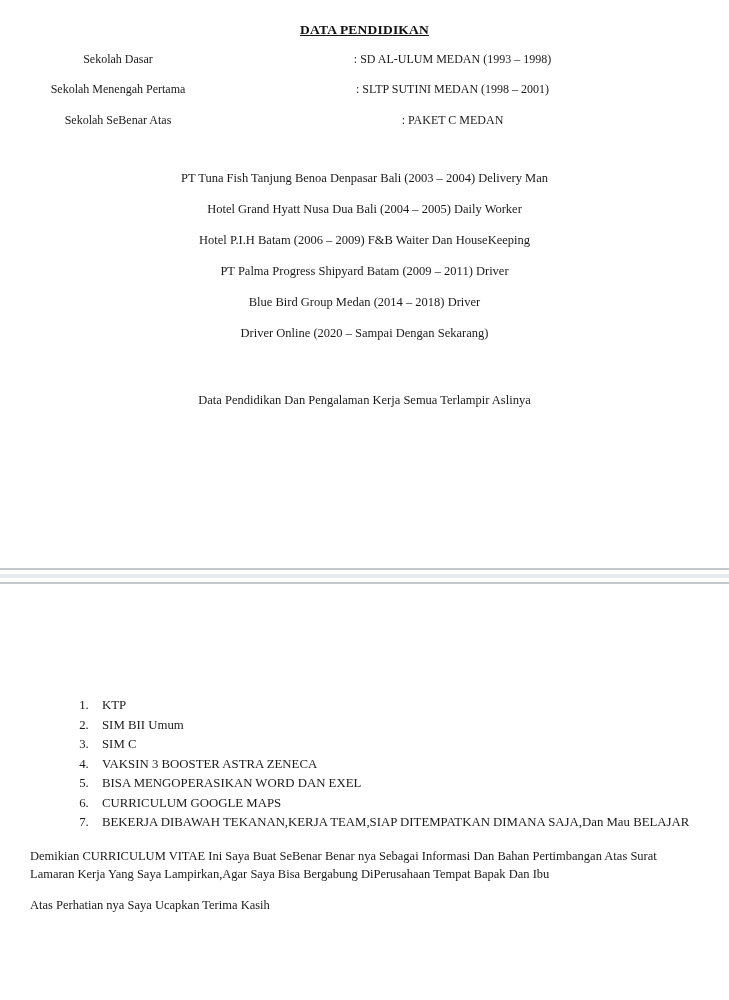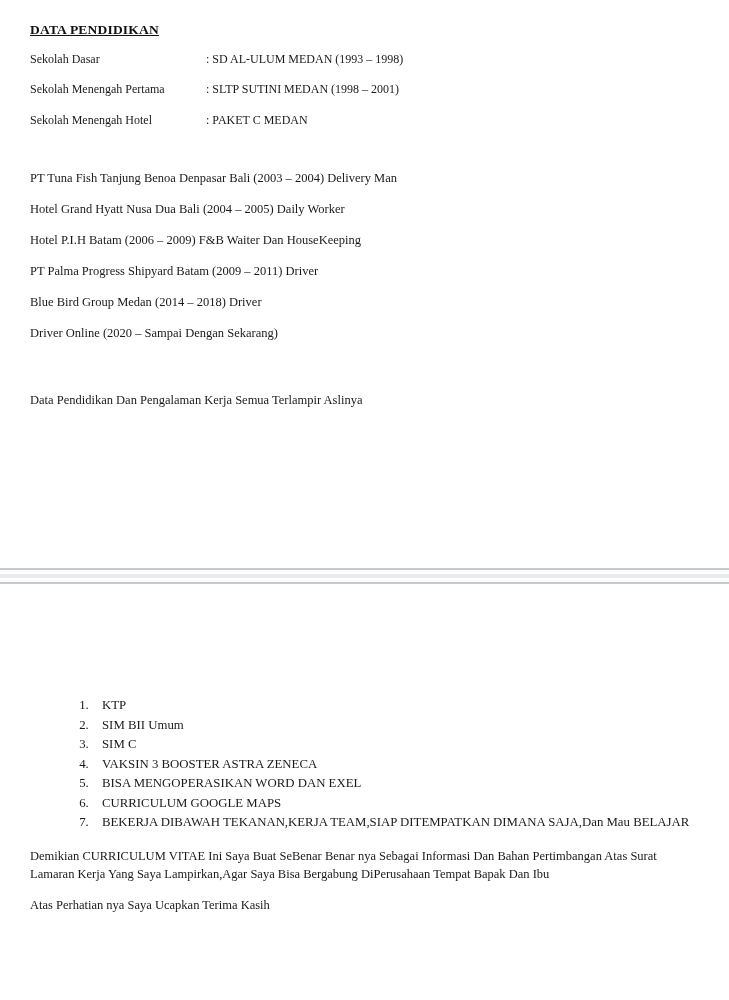--- a/index.html
+++ b/index.html
@@ -18,20 +18,21 @@
   .page {
     width: 729px;
     height: 1000px;
     position: relative;
     background: #ffffff;
   }
   .page-top {
     padding: 22px 30px 0 30px;
     box-sizing: border-box;
     height: 568px;
+    text-align: center;
   }
   .page-gap {
     height: 16px;
     background: #ffffff;
     border-top: 2px solid #c6c9cc;
     border-bottom: 2px solid #c6c9cc;
     box-sizing: border-box;
     position: relative;
   }
   .page-gap:before {
@@ -109,21 +110,21 @@
 
     <div class="edu-row">
       <div class="edu-label">Sekolah Dasar</div>
       <div class="edu-value">: SD AL-ULUM MEDAN (1993 – 1998)</div>
     </div>
     <div class="edu-row">
       <div class="edu-label">Sekolah Menengah Pertama</div>
       <div class="edu-value">: SLTP SUTINI MEDAN (1998 – 2001)</div>
     </div>
     <div class="edu-row">
-      <div class="edu-label">Sekolah Menengah Hotel</div>
+      <div class="edu-label">Sekolah SeBenar Atas</div>
       <div class="edu-value">: PAKET C MEDAN</div>
     </div>
 
     <div class="spacer-28"></div>
 
 
     <div class="exp-line">PT Tuna Fish Tanjung Benoa Denpasar Bali (2003 – 2004) Delivery Man</div>
     <div class="exp-line">Hotel Grand Hyatt Nusa Dua Bali (2004 – 2005) Daily Worker</div>
     <div class="exp-line">Hotel P.I.H Batam (2006 – 2009) F&amp;B Waiter Dan HouseKeeping</div>
     <div class="exp-line">PT Palma Progress Shipyard Batam (2009 – 2011) Driver</div>

